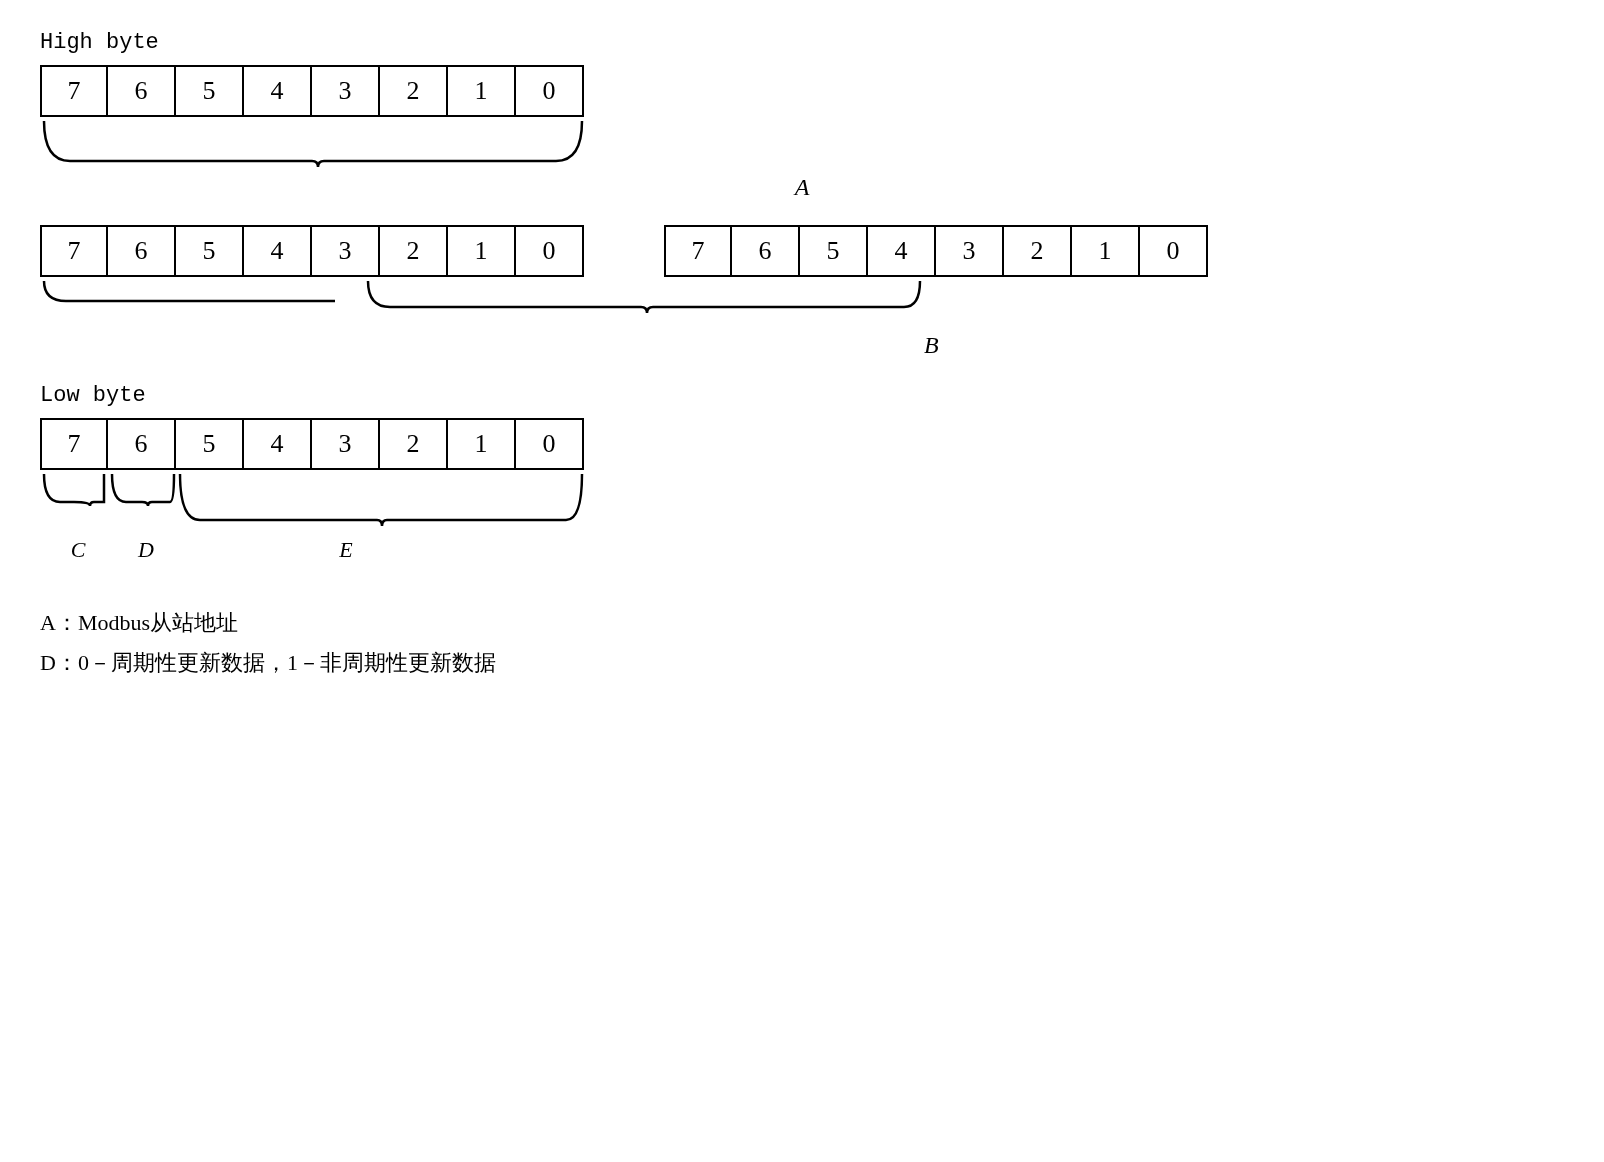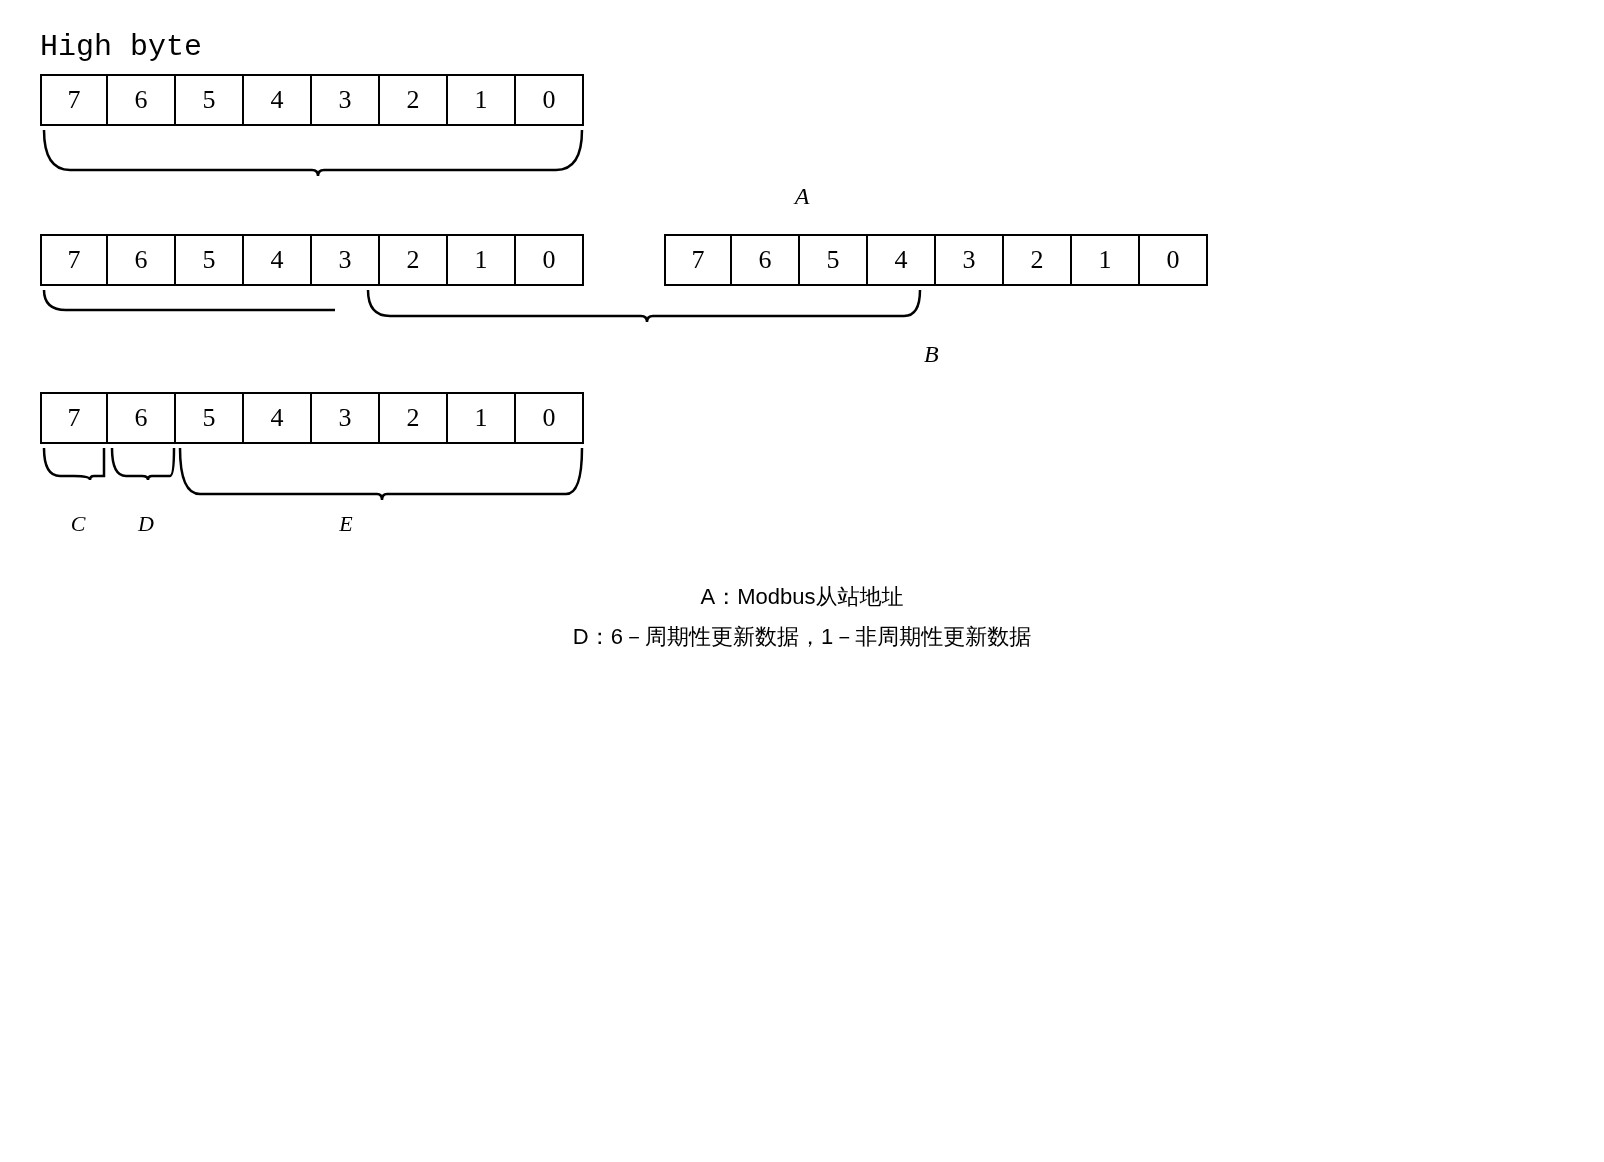--- a/index.html
+++ b/index.html
@@ -12,21 +12,21 @@
       background: #ffffff;
       font-family: "SimSun", "宋体", serif;
       font-size: 20px;
       color: #000000;
       padding: 30px 40px;
       width: 1604px;
       min-height: 1162px;
     }
 
     .section-label {
-      font-size: 30px;
+      font-size: 22px;
       font-family: "Courier New", monospace;
       margin-bottom: 10px;
       font-weight: normal;
     }
 
     .bit-row {
       display: flex;
       flex-direction: row;
     }
 
@@ -87,22 +87,21 @@
       margin-bottom: 40px;
     }
 
     .legend {
       margin-top: 30px;
     }
 
     .legend-item {
       font-size: 22px;
       line-height: 1.8;
-      font-family: Liberation Sans, sans-serif;
-      text-align: center;
+      font-family: Liberation Serif, serif;
     }
   </style>
 </head>
 <body>
 
 <div class="top-section">
   <div class="section-label">High byte</div>
 
   <div class="bit-row">
     <div class="bit-cell">7</div>
@@ -162,20 +161,21 @@
       <svg width="560" height="55" style="margin-left:-300px;">
 
         <path d="M 4 4 Q 4 30 26 30 L 277 30 Q 283 30 283 36 Q 283 30 289 30 L 540 30 Q 556 30 556 4" fill="none" stroke="#000" stroke-width="2.5"></path>
       </svg>
       <div style="margin-left: 260px; font-size:24px; font-style:italic; font-family:'Times New Roman', serif;">B</div>
     </div>
   </div>
 </div>
 
 <div class="bottom-section">
+  <div class="section-label">Low byte</div>
 
   <div class="bit-row">
     <div class="bit-cell">7</div>
     <div class="bit-cell">6</div>
     <div class="bit-cell">5</div>
     <div class="bit-cell">4</div>
     <div class="bit-cell">3</div>
     <div class="bit-cell">2</div>
     <div class="bit-cell">1</div>
     <div class="bit-cell">0</div>
@@ -195,14 +195,14 @@
     <div style="display:flex; flex-direction:row; font-size:22px; font-style:italic; font-family:'Times New Roman', serif; margin-top:-8px; padding-left: 4px;">
       <div style="width:68px; text-align:center;">C</div>
       <div style="width:68px; text-align:center;">D</div>
       <div style="width:272px; text-align:center; margin-left:30px;">E</div>
     </div>
   </div>
 </div>
 
 <div class="legend">
   <div class="legend-item">A：Modbus从站地址</div>
-  <div class="legend-item">D：6－周期性更新数据，1－非周期性更新数据</div>
+  <div class="legend-item">D：0－周期性更新数据，1－非周期性更新数据</div>
 </div>
 
 </body></html>

